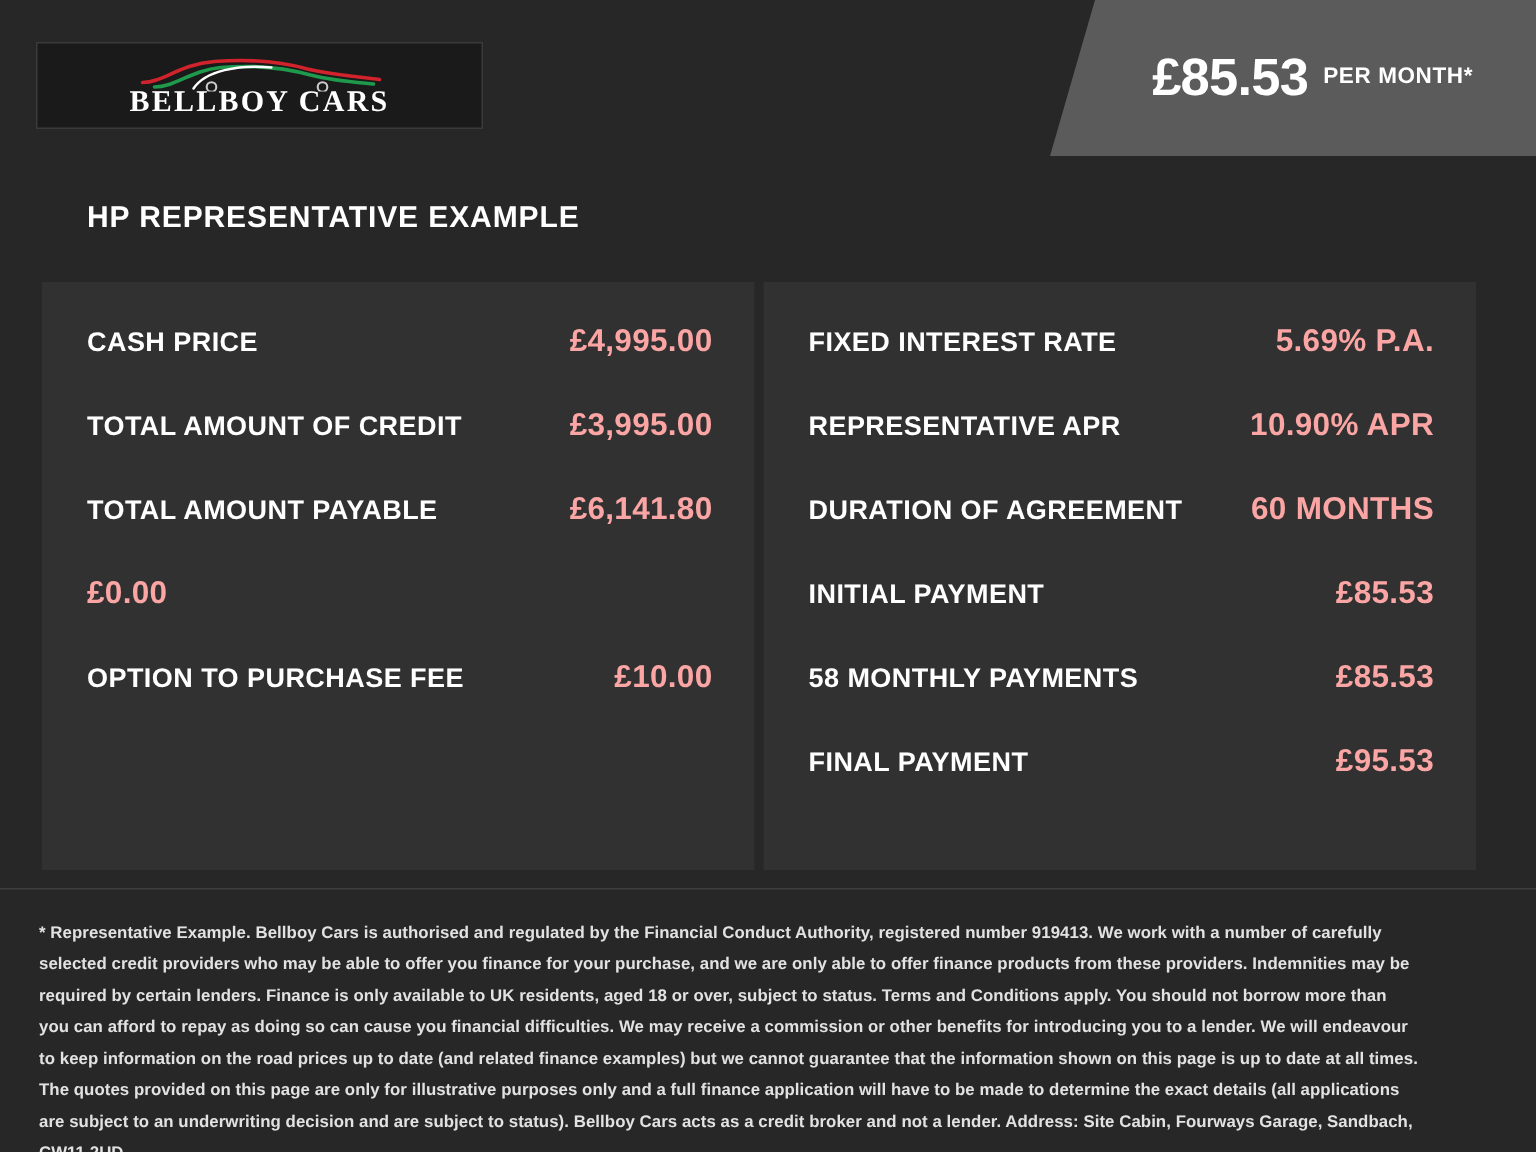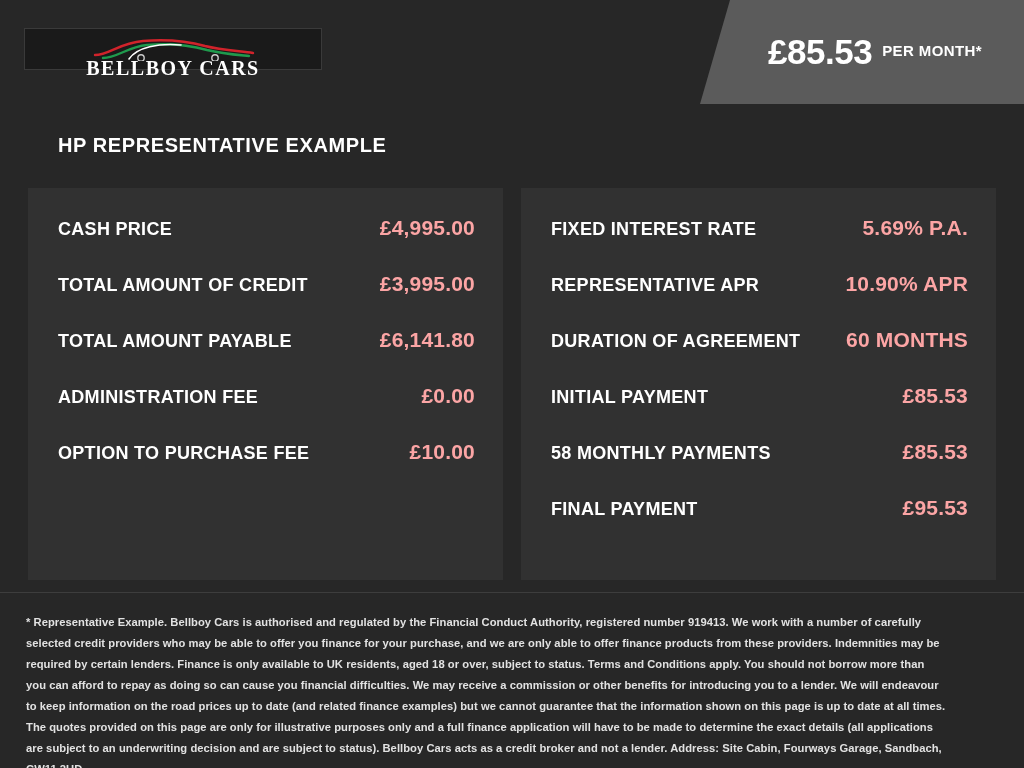--- a/index.html
+++ b/index.html
@@ -31,21 +31,21 @@
   .header-grey {
     position: absolute;
     left: 700px; top: 0;
     width: 324px; height: 104px;
     background: #5b5b5b;
     clip-path: polygon(30px 0, 324px 0, 324px 104px, 0 104px);
   }
   .logo-box {
     position: absolute;
     left: 24px; top: 28px;
-    width: 298px; height: 42px;
+    width: 298px; height: 58px;
     background: #1a1a1a;
     border: 1px solid #3a3a3a;
   }
   .logo-inner {
     position: relative;
     width: 100%; height: 100%;
   }
   .logo-car {
     position: absolute;
     left: 64px; top: 6px;
@@ -94,21 +94,21 @@
     letter-spacing: 0.6px;
     margin-left: 30px;
   }
 
   
   .panels {
     position: absolute;
     left: 28px; top: 188px;
     width: 968px;
     display: flex;
-    gap: 18px;
+    gap: 6px;
   }
   .panel {
     width: 475px;
     background: #313131;
     padding: 28px 28px 28px 30px;
   }
   .row {
     display: flex;
     align-items: baseline;
     justify-content: space-between;
@@ -188,21 +188,20 @@
       </div>
       <div class="row">
         <span class="row-label">TOTAL AMOUNT OF CREDIT</span>
         <span class="row-value">£3,995.00</span>
       </div>
       <div class="row">
         <span class="row-label">TOTAL AMOUNT PAYABLE</span>
         <span class="row-value">£6,141.80</span>
       </div>
       <div class="row">
-        <span class="row-label">ADMINISTRATION FEE</span>
         <span class="row-value">£0.00</span>
       </div>
       <div class="row">
         <span class="row-label">OPTION TO PURCHASE FEE</span>
         <span class="row-value">£10.00</span>
       </div>
     </div>
 
     <div class="panel">
       <div class="row">

